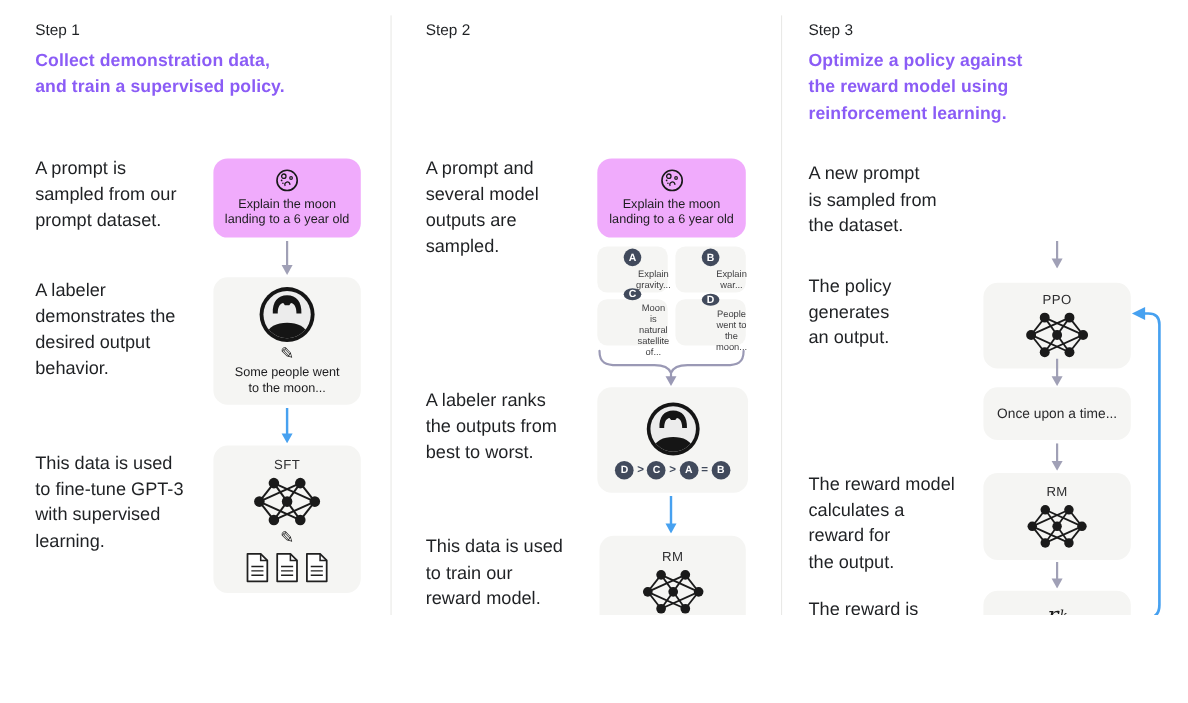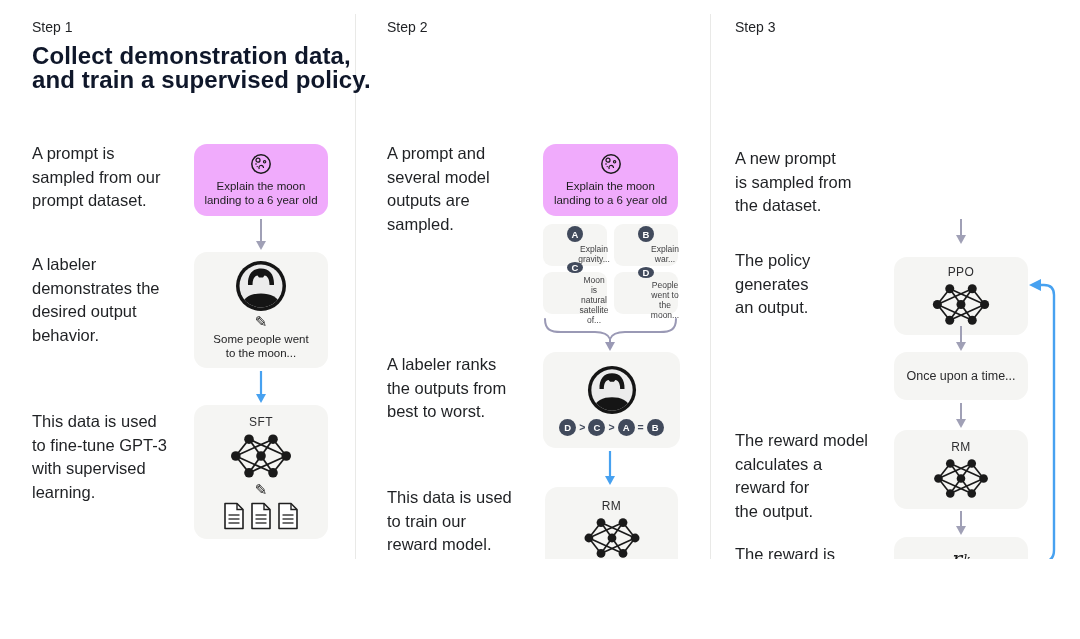--- a/index.html
+++ b/index.html
@@ -2,21 +2,21 @@
 <html><head>
 <meta charset="utf-8">
 <style>
   html,body{margin:0;padding:0;background:#ffffff;}
   .canvas{
     position:relative;width:1080px;height:559px;background:#ffffff;overflow:hidden;
     font-family:"Liberation Sans",sans-serif;color:#1f2124;
   }
   .divider{position:absolute;top:14px;width:1px;height:601px;background:#e9e9e7;}
   .step-label{position:absolute;font-size:14px;color:#1f2124;}
-  .col-title{position:absolute;font-size:24px;line-height:24px;font-weight:700;color:#0f172a;white-space:pre-line;letter-spacing:.1px;}
+  .col-title{position:absolute;font-size:16px;line-height:24px;font-weight:700;color:#8b5cf6;white-space:pre-line;letter-spacing:.1px;}
   .caption{position:absolute;font-size:16.5px;line-height:23.5px;color:#1f2124;white-space:pre-line;}
   .flowbox{position:absolute;border-radius:13px;display:flex;flex-direction:column;align-items:center;justify-content:center;text-align:center;}
   .blue{background:#f0abfc;}
   .gray{background:#f5f5f3;}
   .box-text{font-size:11.5px;line-height:14.5px;color:#1d1d1f;white-space:pre-line;margin-top:4px;}
   .model-label{font-size:12px;color:#2e2e30;letter-spacing:.4px;margin-bottom:3px;}
   .pencil{font-size:15px;line-height:16px;color:#161616;margin:2px 0;}
   .docs{display:flex;gap:3px;margin-top:2px;}
   .minibox{position:absolute;width:64px;height:42px;border-radius:9px;background:#f5f5f3;display:flex;flex-direction:column;align-items:center;justify-content:center;gap:2px;text-align:center;}
   .badge{width:16px;height:16px;border-radius:50%;background:#414a5c;color:#fff;font-size:9.5px;font-weight:700;display:flex;align-items:center;justify-content:center;}
@@ -235,20 +235,23 @@
       <span class="rank-sep">&gt;</span>
       <span class="rank-badge">C</span>
       <span class="rank-sep">&gt;</span>
       <span class="rank-badge">A</span>
       <span class="rank-sep">=</span>
       <span class="rank-badge">B</span>
     </div>
   </div>
 
   <div class="step-label" style="left:735px;top:19px">Step 3</div>
+  <div class="col-title" style="left:735px;top:44px">Optimize a policy against
+the reward model using
+reinforcement learning.</div>
   <div class="caption" style="left:735px;top:147px">A new prompt
 is sampled from
 the dataset.</div>
   <div class="caption" style="left:735px;top:249px">The policy
 generates
 an output.</div>
   <div class="caption" style="left:735px;top:543px">The reward is
 used to update
 the policy
 using PPO.</div>

